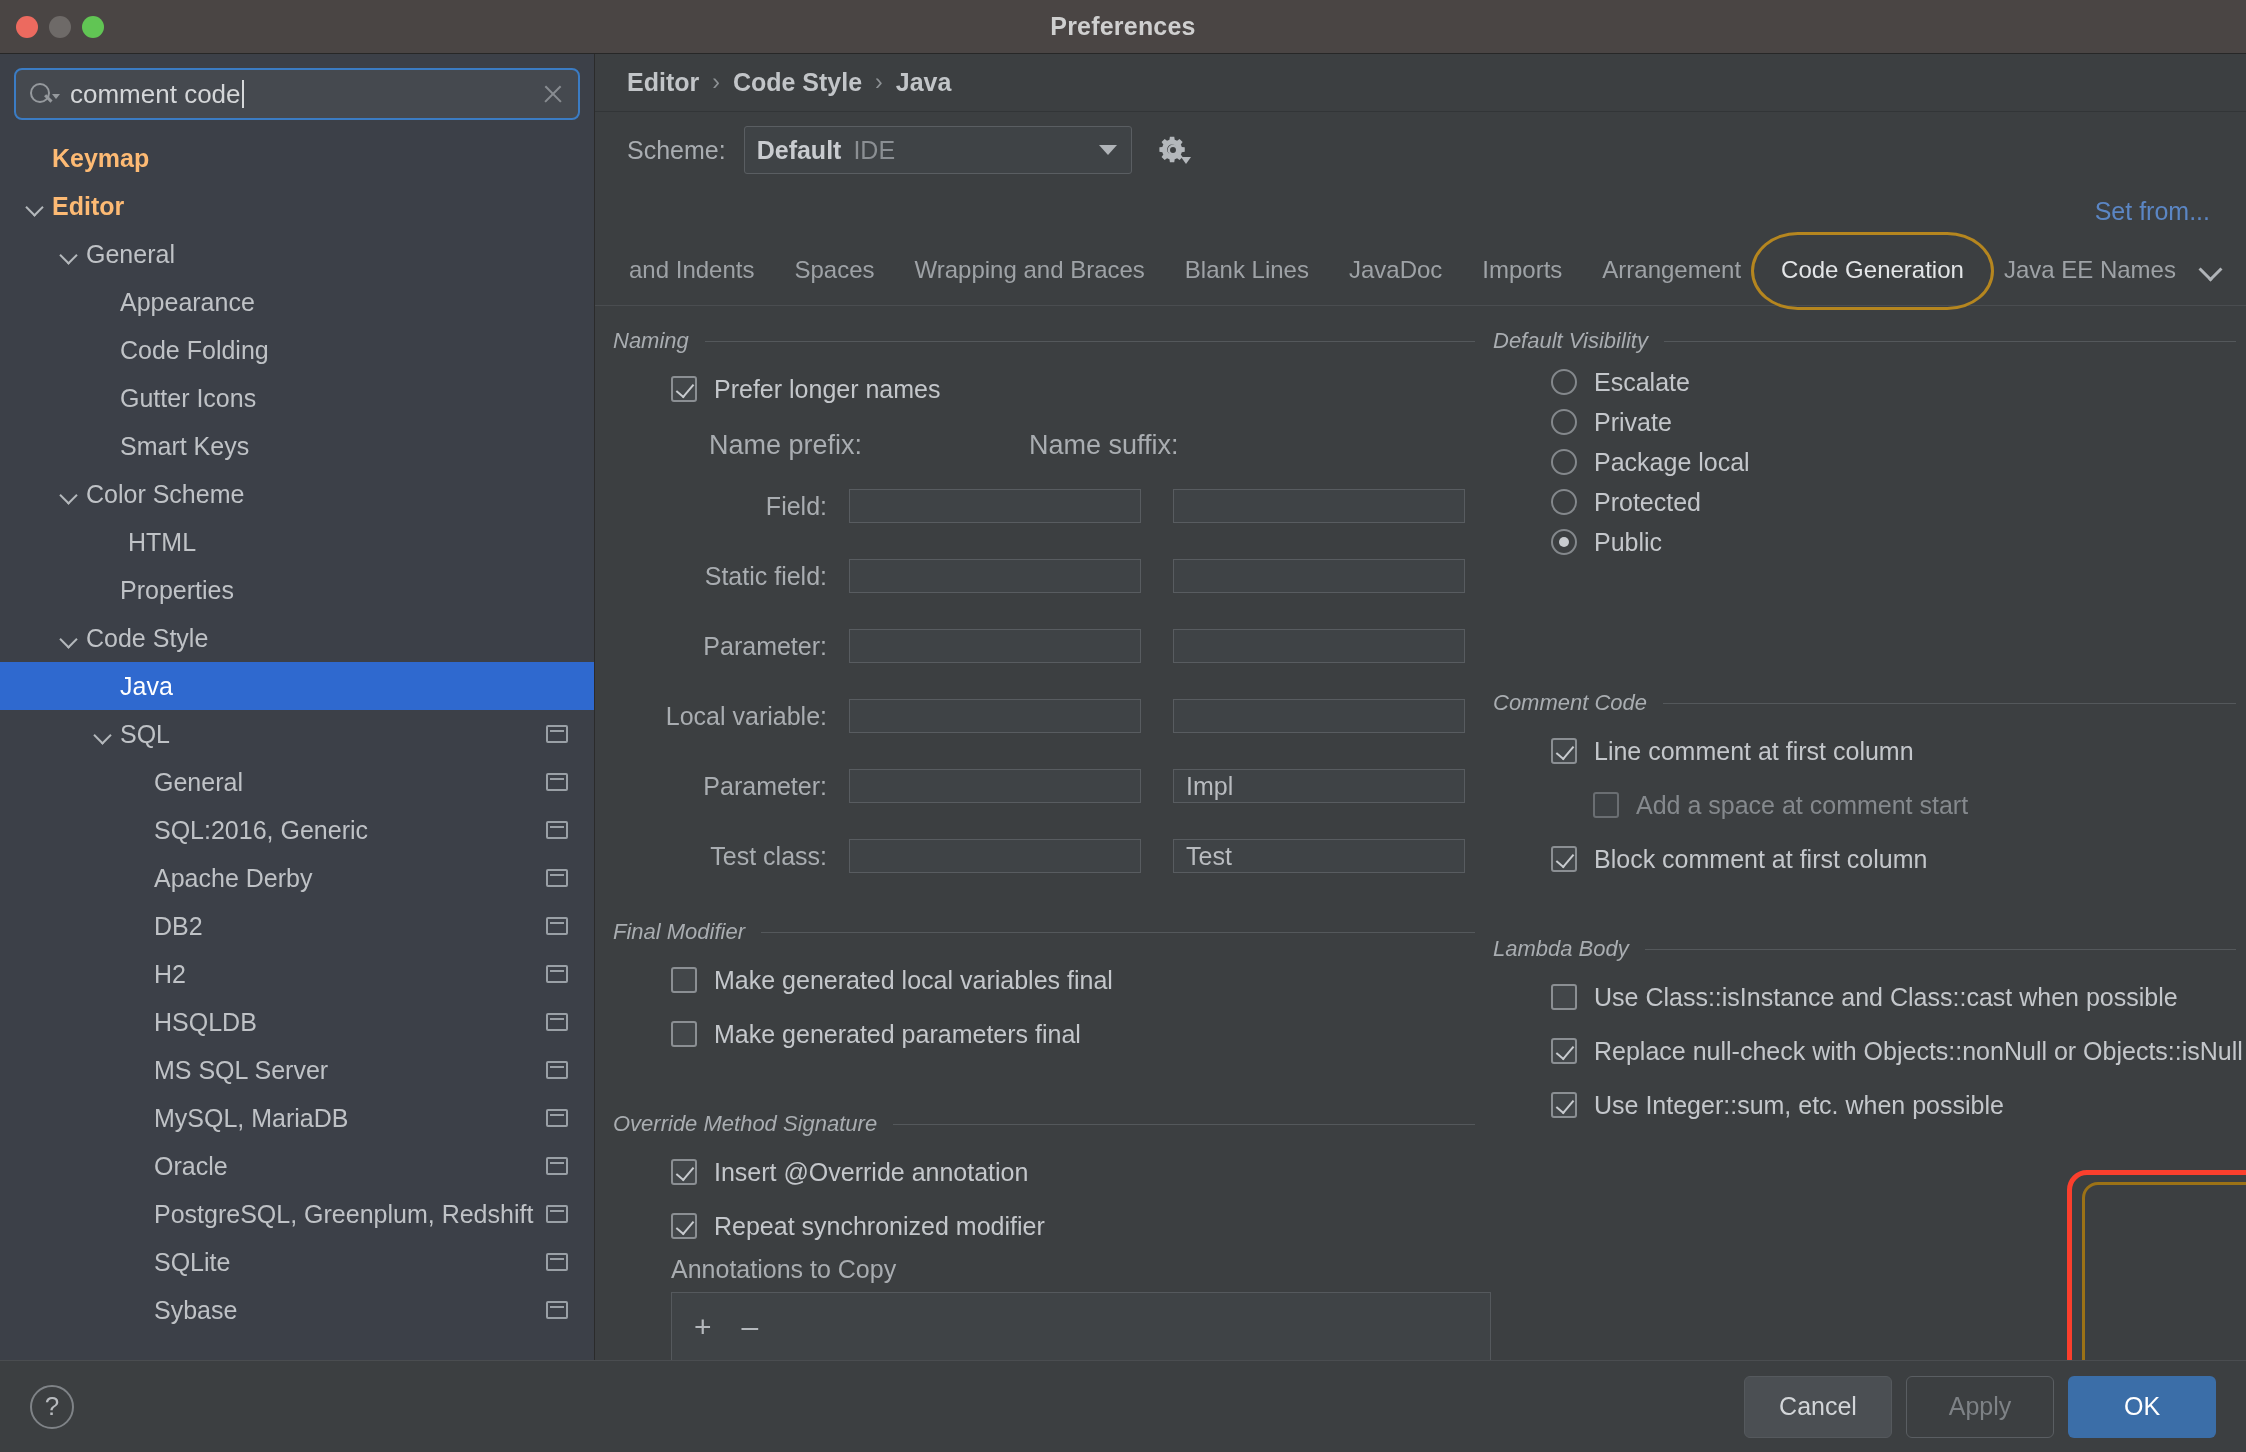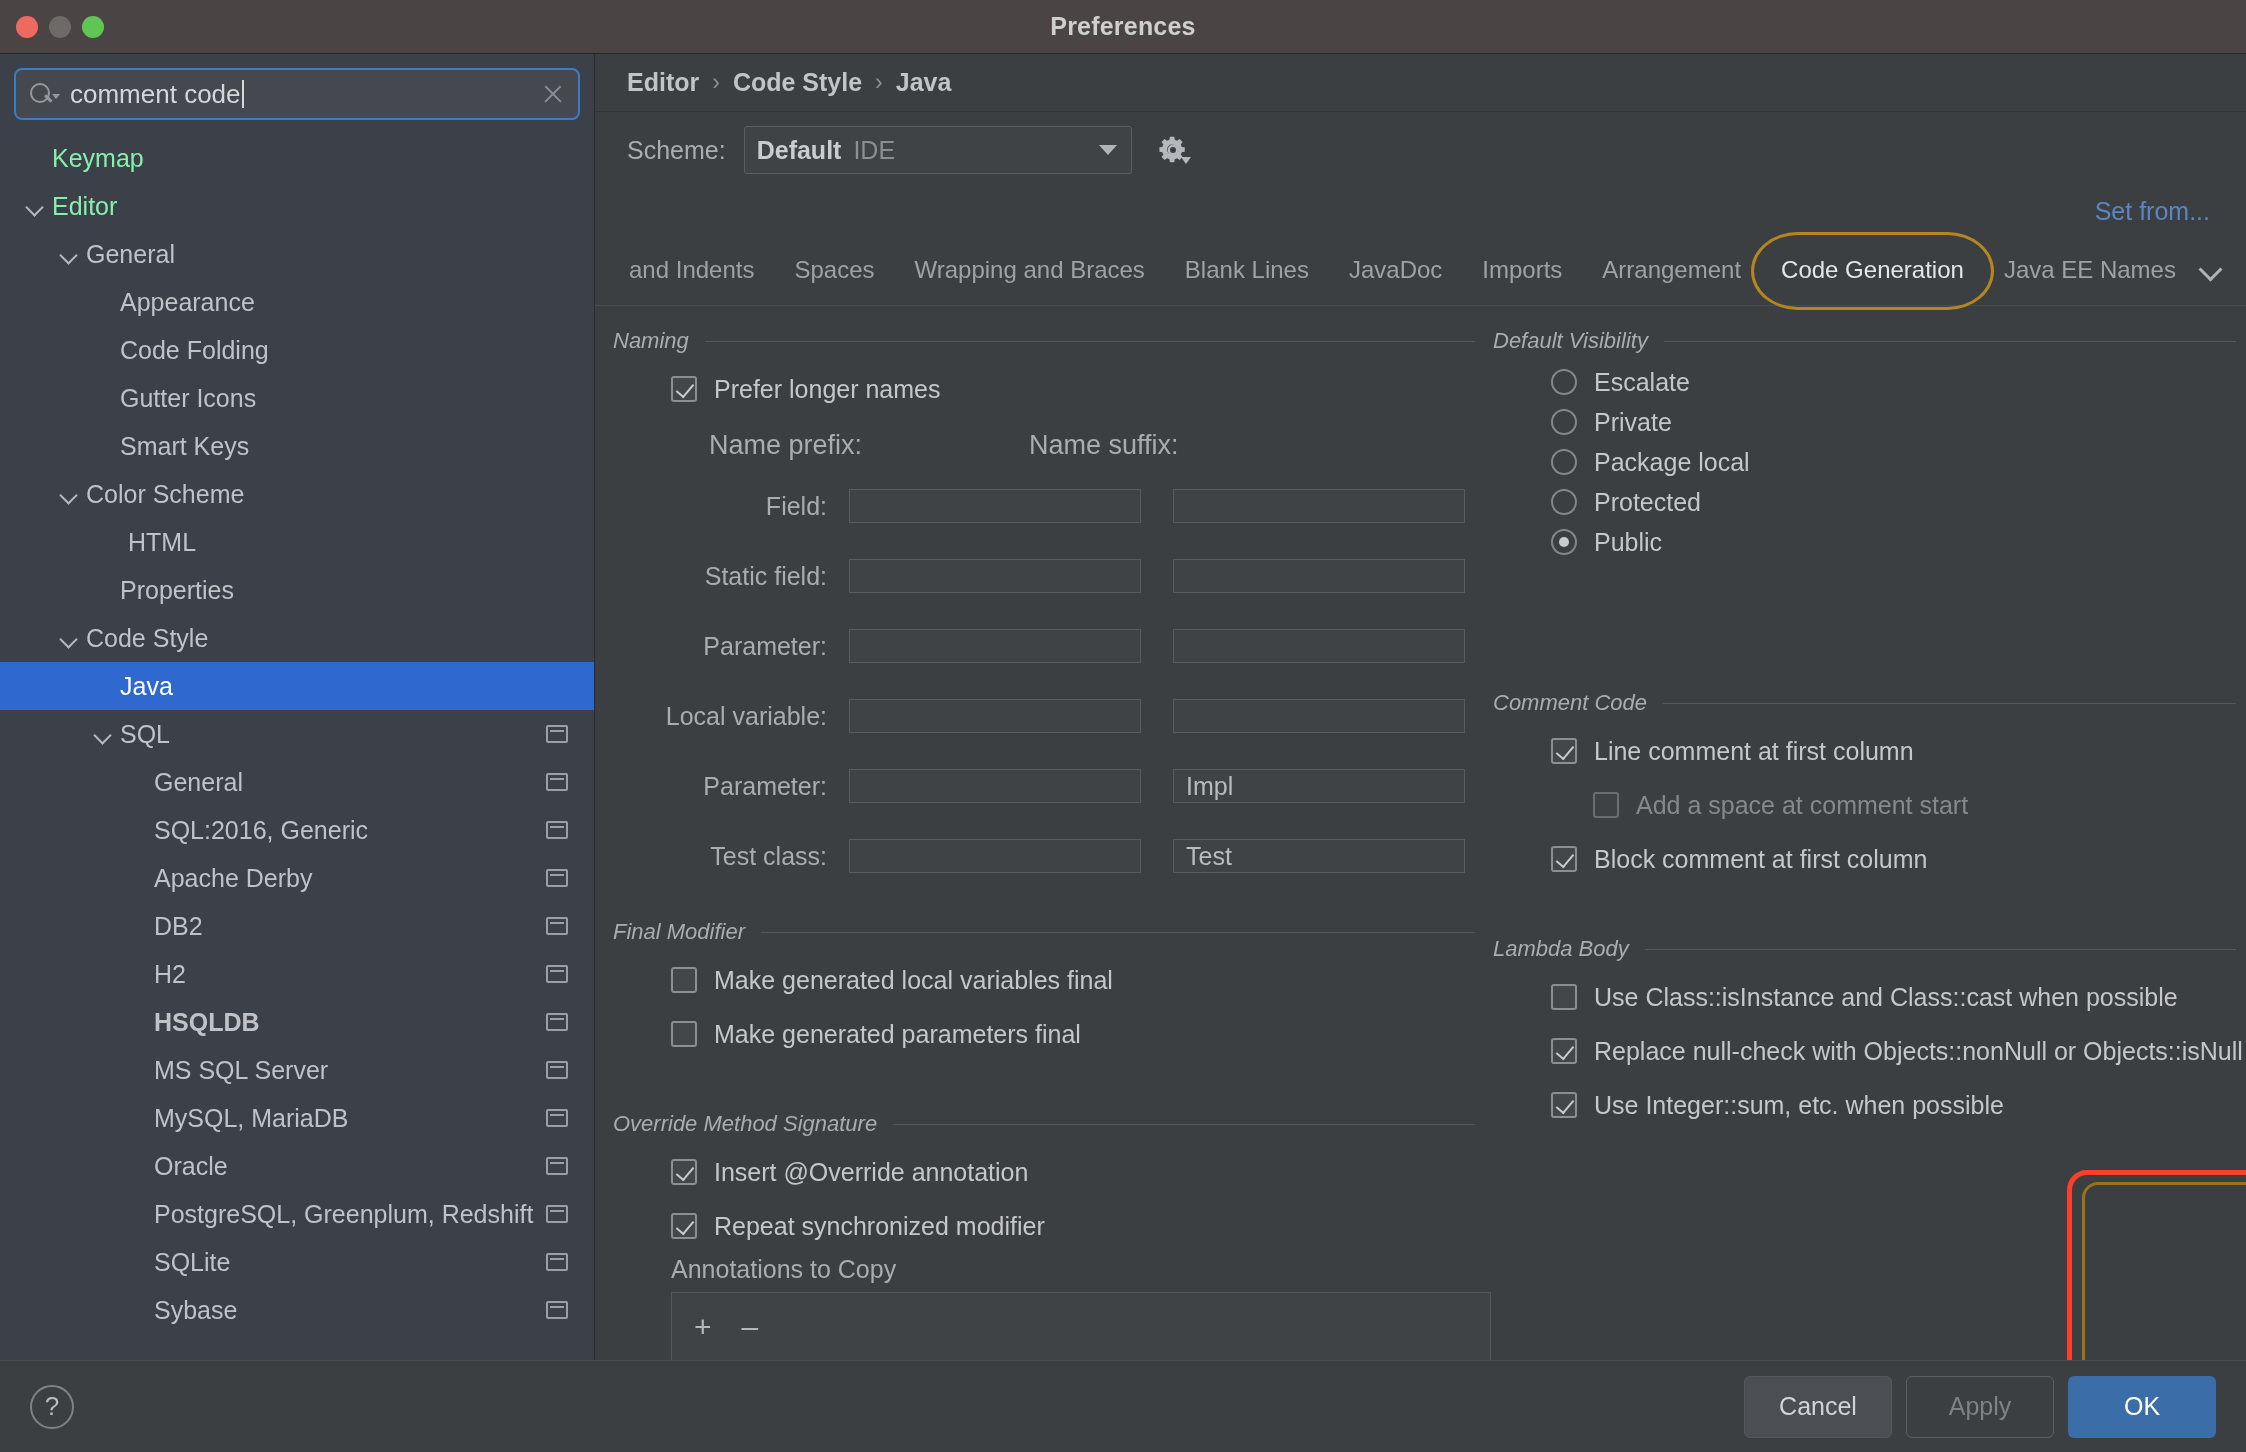--- a/index.html
+++ b/index.html
@@ -61,21 +61,21 @@
     content: ""; position: absolute; left: 2px; top: 12px; width: 22px; height: 2.4px; background: #c0c4c8;
   }
   .clearx::before { transform: rotate(45deg); }
   .clearx::after { transform: rotate(-45deg); }
 
   .tree { flex: 1; overflow: hidden; padding-top: 4px; }
   .trow {
     height: 48px; display: flex; align-items: center; position: relative;
     font-size: 25px; color: #bfc2c6; white-space: nowrap; padding-right: 12px;
   }
-  .trow.bold { font-weight: normal; color: #86efac; }
+  .trow.bold { font-weight: bold; color: #fdba74; }
   .trow.sel { background: #2f69cf; color: #ffffff; }
   .trow.sel .tlabel { color: #ffffff; }
   .chev {
     width: 22px; height: 22px; flex: 0 0 22px; position: relative; margin-right: 6px;
   }
   .chev::after {
     content: ""; position: absolute; left: 4px; top: 6px; width: 11px; height: 11px;
     border-right: 2.6px solid #b4b8bc; border-bottom: 2.6px solid #b4b8bc;
     transform: rotate(45deg);
   }
@@ -319,21 +319,21 @@
           <div class="trow" style="padding-left: 126px;">
             <span class="chev empty"></span>
             <span class="tlabel">DB2</span>
             <span class="badge"></span>
           </div>
           <div class="trow" style="padding-left: 126px;">
             <span class="chev empty"></span>
             <span class="tlabel">H2</span>
             <span class="badge"></span>
           </div>
-          <div class="trow" style="padding-left: 126px; font-weight: bold;">
+          <div class="trow" style="padding-left: 126px;">
             <span class="chev empty"></span>
             <span class="tlabel">HSQLDB</span>
             <span class="badge"></span>
           </div>
           <div class="trow" style="padding-left: 126px;">
             <span class="chev empty"></span>
             <span class="tlabel">MS SQL Server</span>
             <span class="badge"></span>
           </div>
           <div class="trow" style="padding-left: 126px;">

